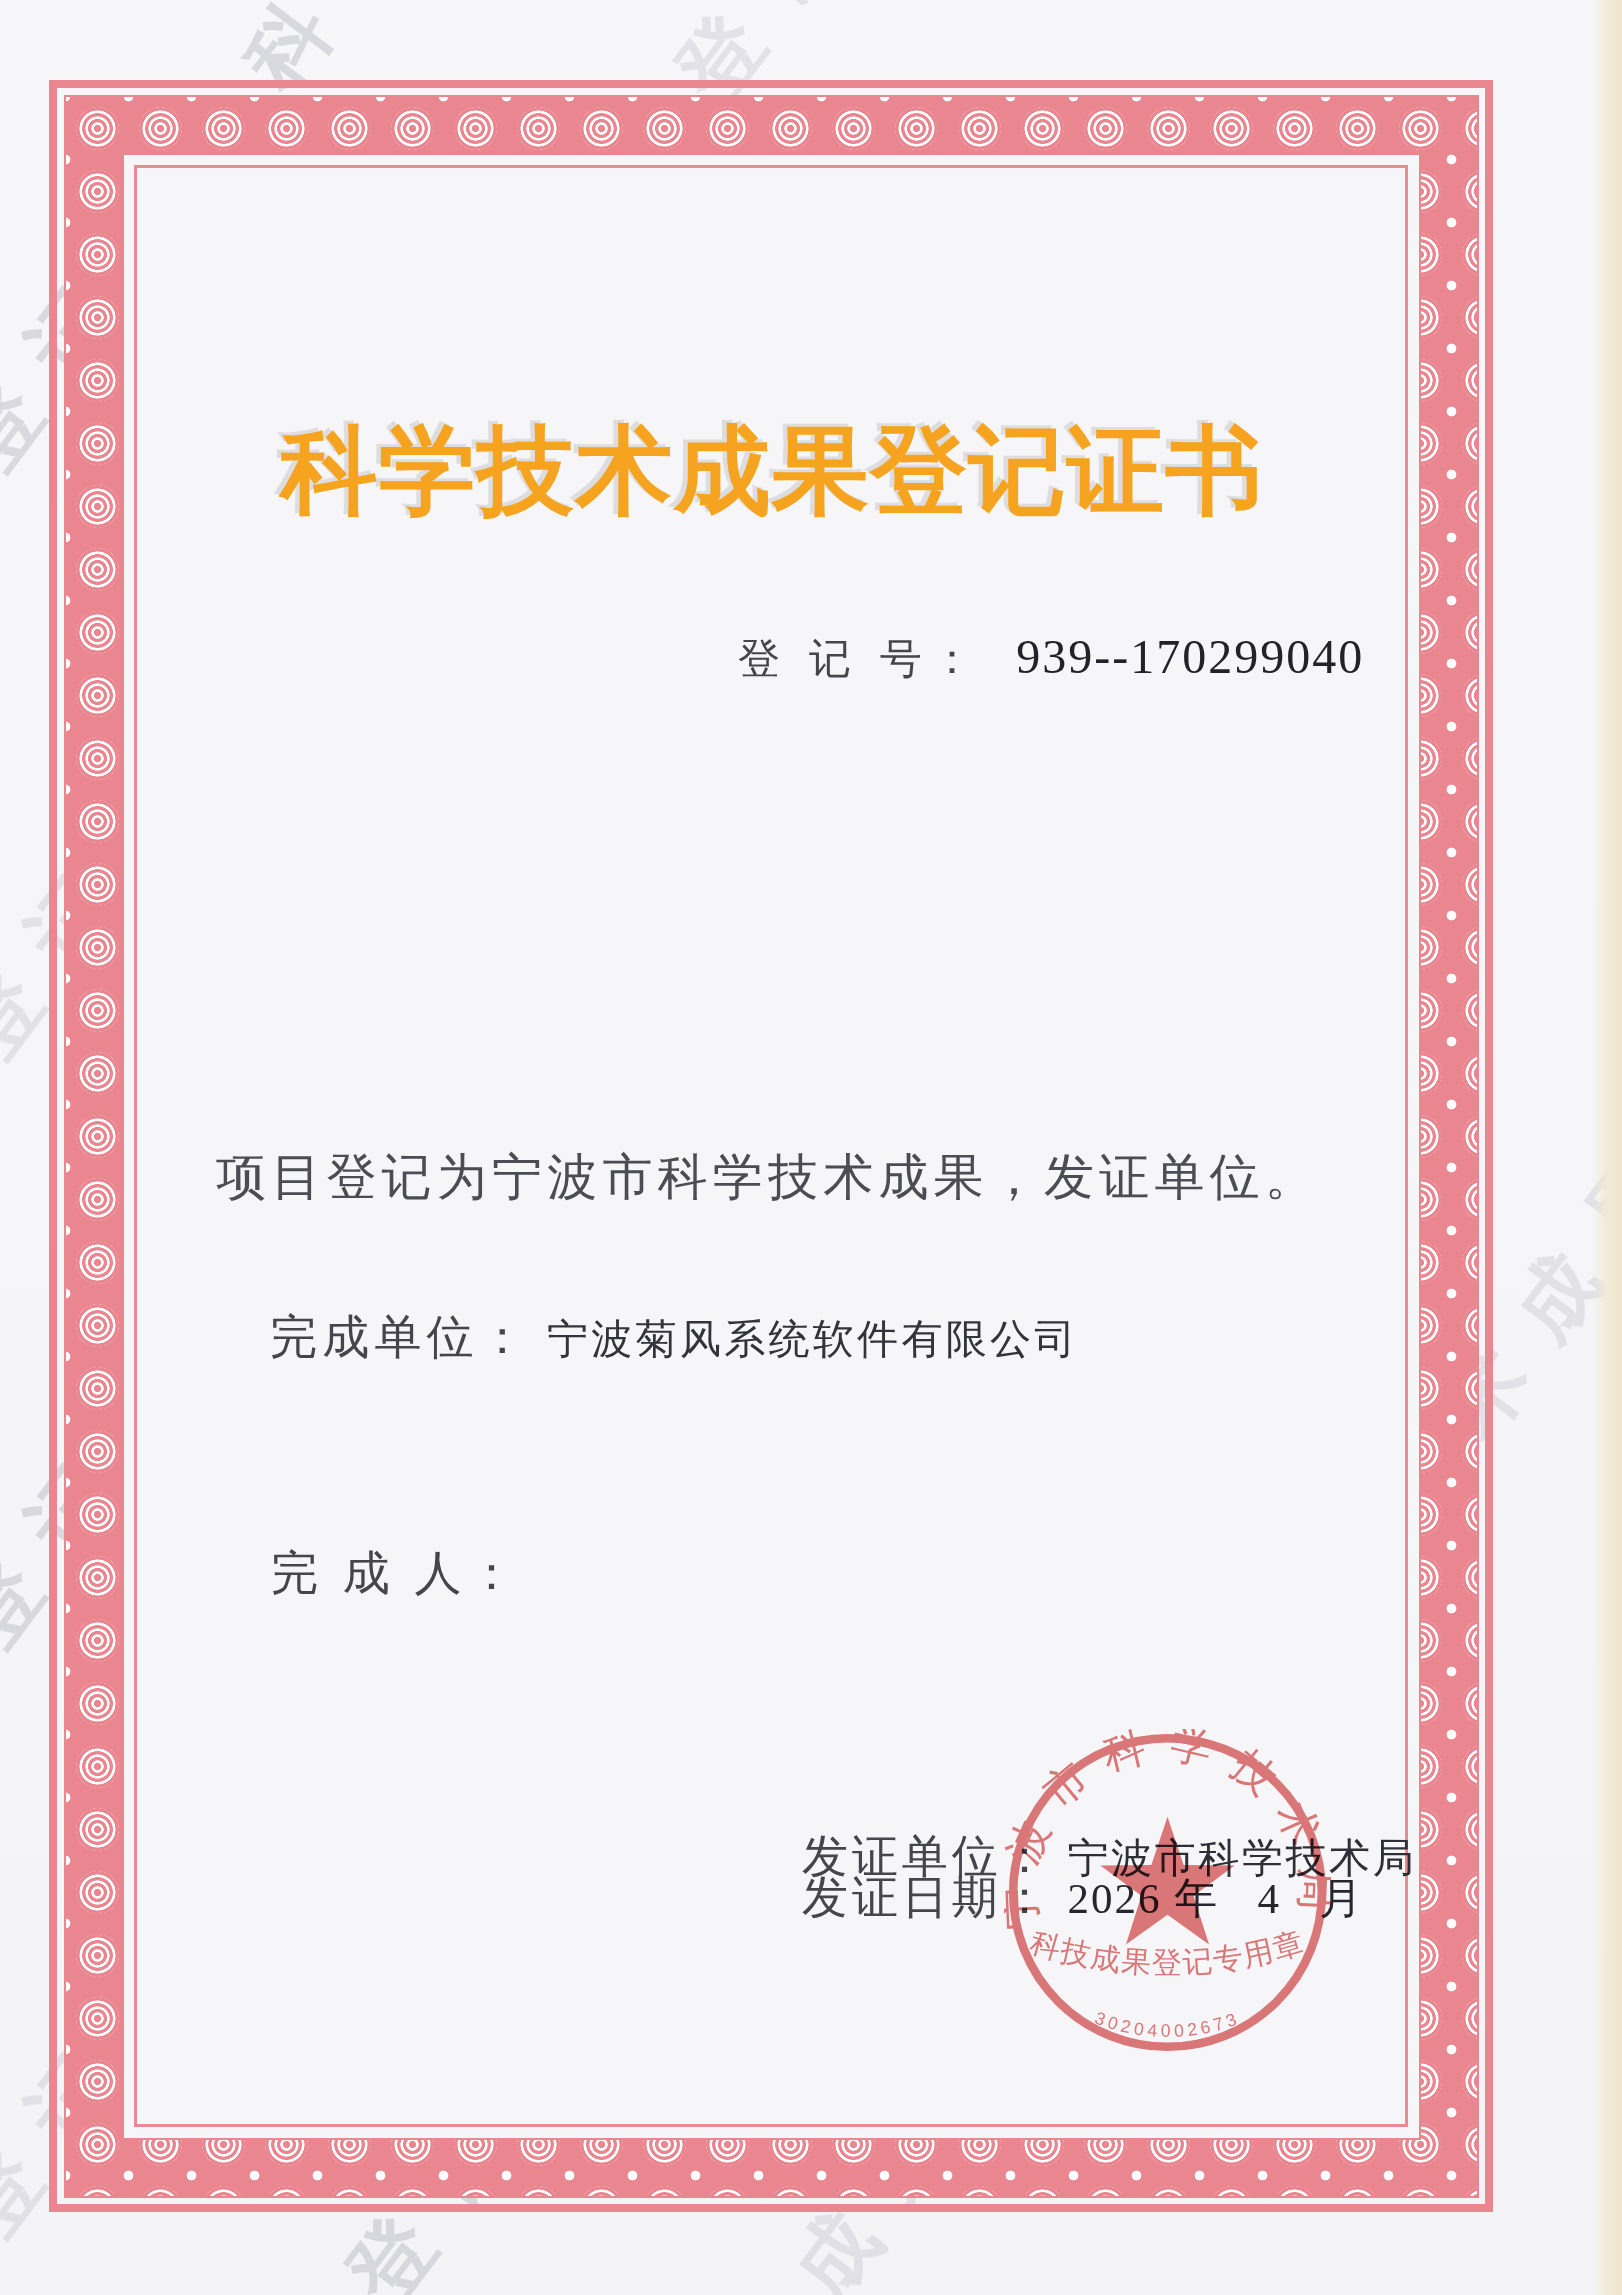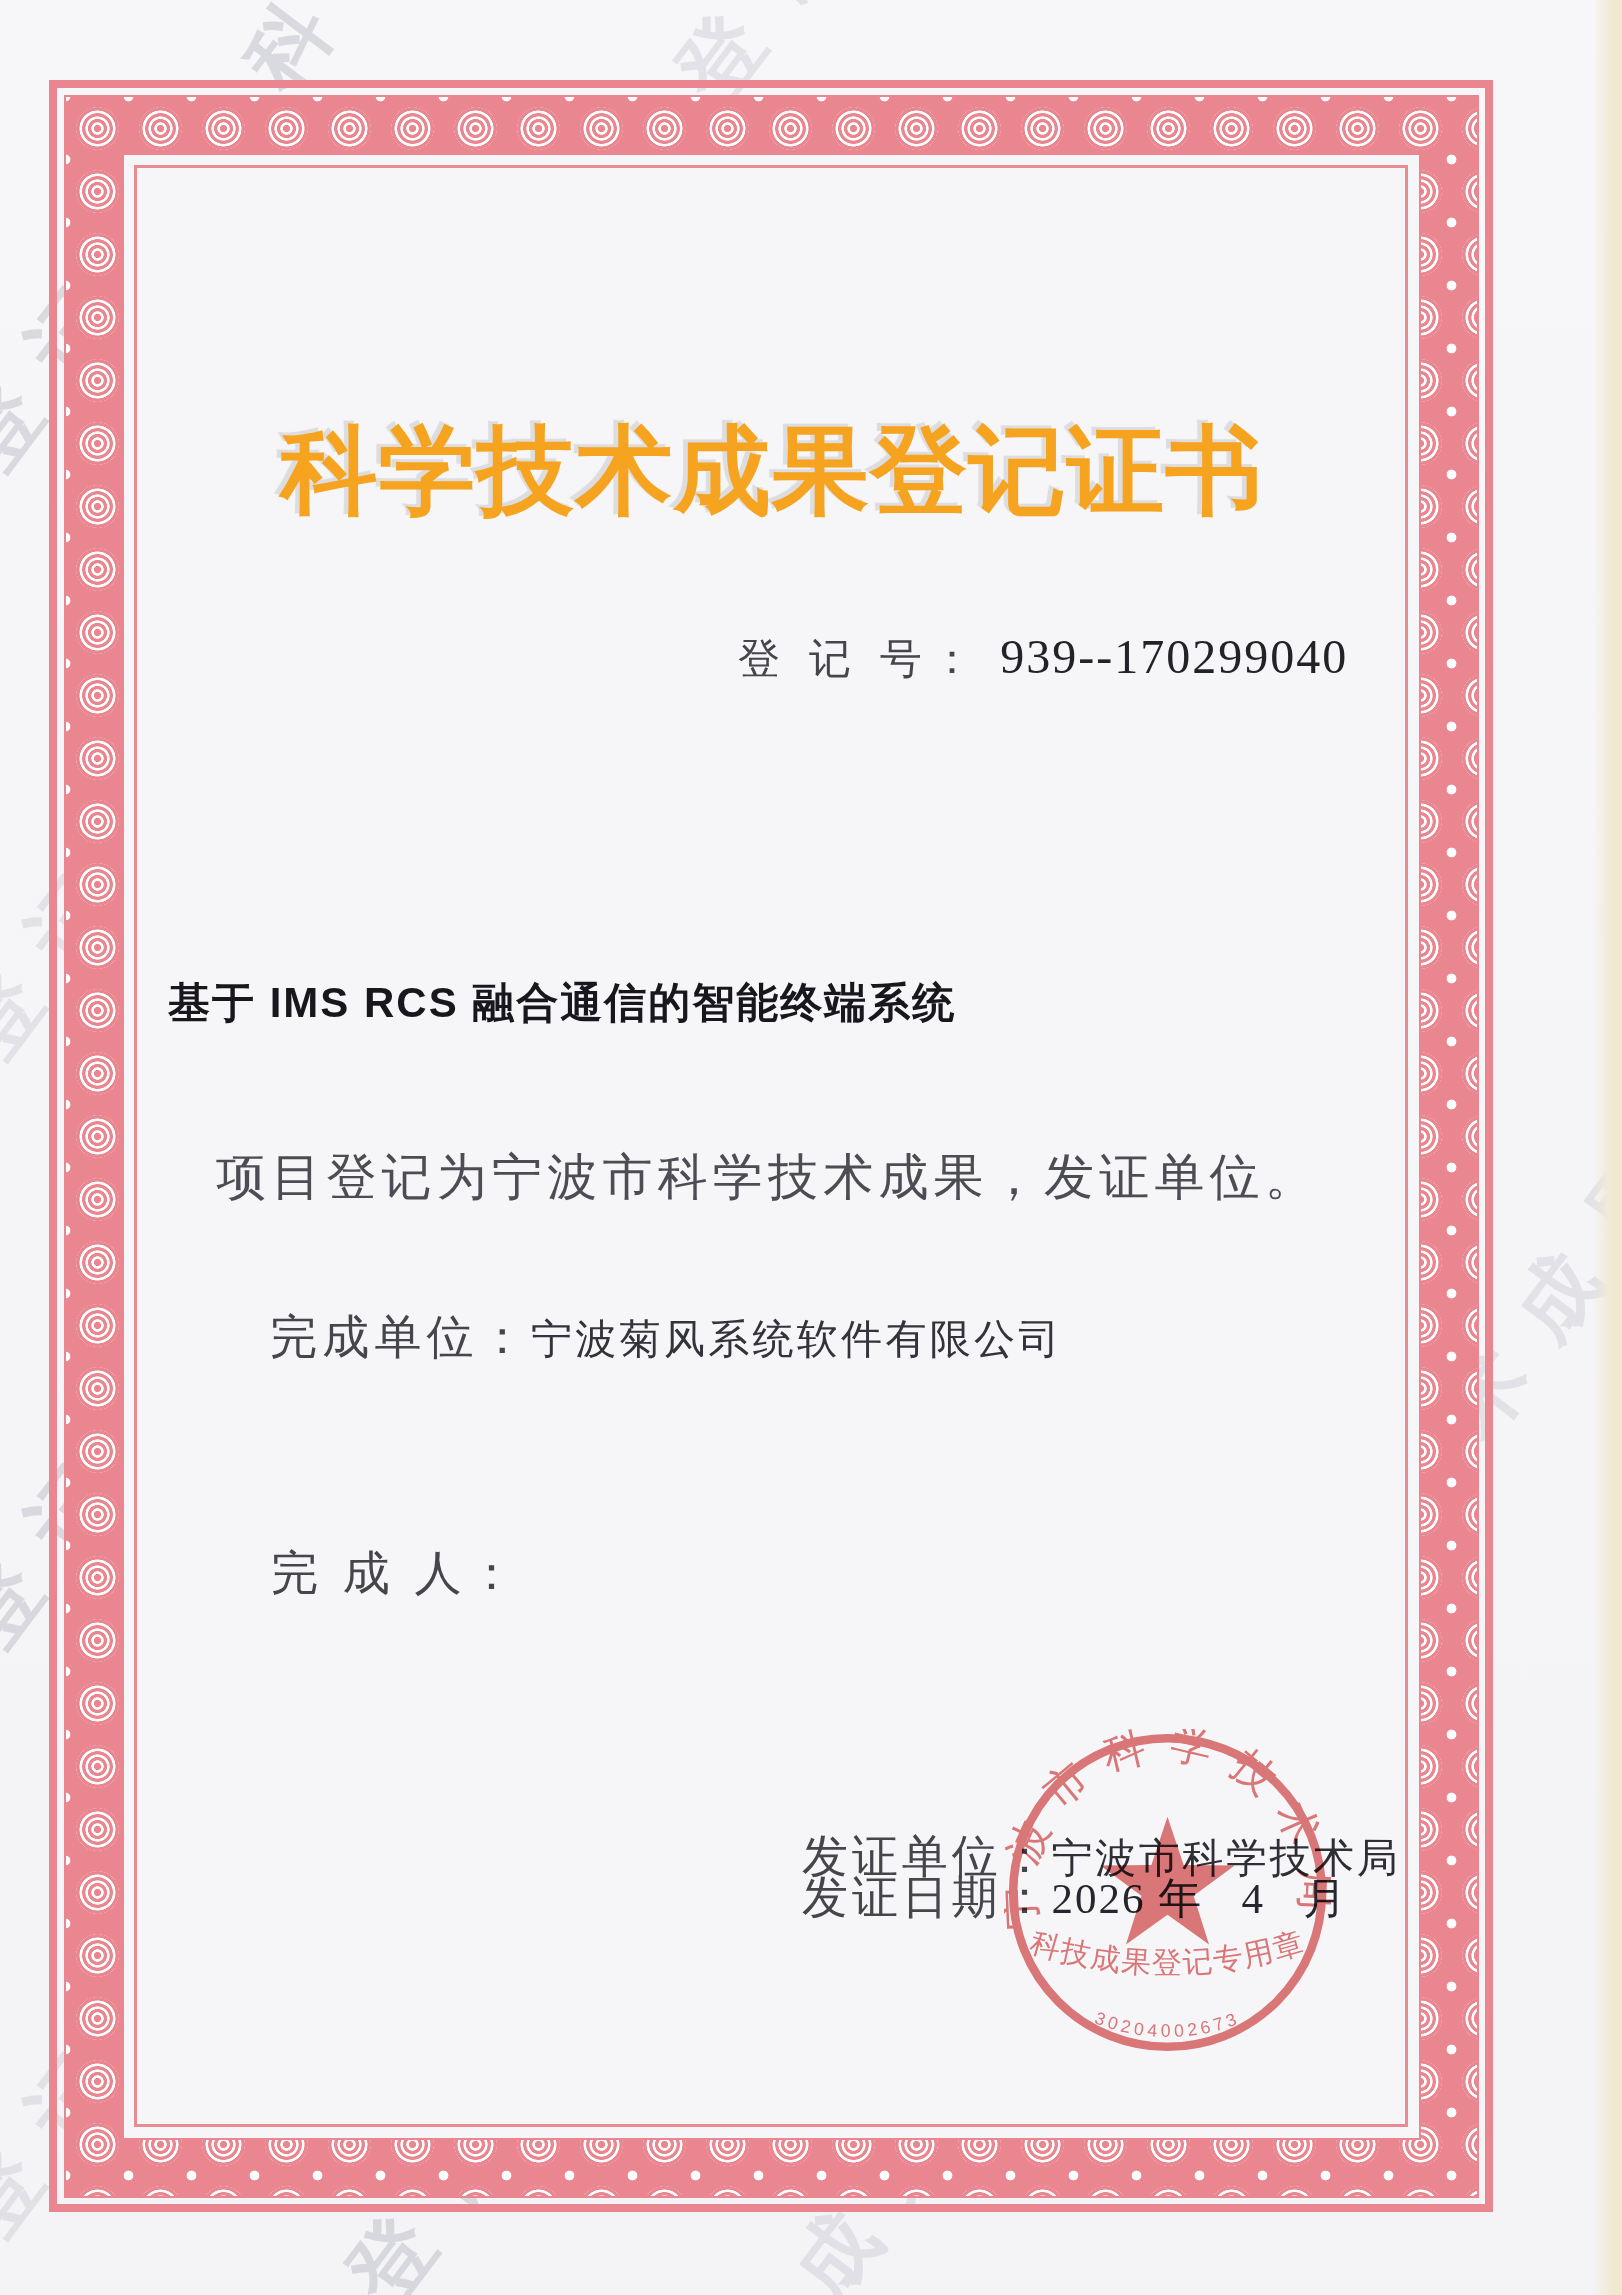--- a/index.html
+++ b/index.html
@@ -48,21 +48,21 @@
     position:absolute;inset:56px;
     background:#f6f6f8;
     border:2px solid #e9868f;box-sizing:border-box;
   }
   .frame-inner-line{
     position:absolute;inset:10.5px;
     border:3.3px solid #ea8a91;box-sizing:border-box;
   }
   
   .content{position:absolute;inset:0;z-index:3;}
-  .row{position:absolute;display:flex;align-items:baseline;white-space:pre;}
+  .row{position:absolute;display:flex;align-items:baseline;white-space:pre;gap:16px;}
   .cert-title{
     position:absolute;left:52px;top:407px;width:1440px;
     text-align:center;
     font-family:"Liberation Sans", sans-serif;
     font-size:97px;font-weight:800;letter-spacing:1.3px;
     color:#f6a41f;
     text-shadow:-4.6px -3.3px 0.7px rgba(130,130,142,0.22);
     white-space:pre;
   }
   .label{
@@ -128,21 +128,20 @@
 
   <div class="content">
 
     <div class="cert-title">科学技术成果登记证书</div>
 
     <div class="row reg-row">
       <span class="label">登 记 号：</span>
       <span class="reg-value">939--170299040</span>
     </div>
 
-    <div class="project-name">基于 IMS RCS 融合通信的智能终端系统</div>
 
     <div class="statement">项目登记为宁波市科学技术成果，发证单位。</div>
 
     <div class="row unit-row">
       <span class="label">完成单位：</span>
       <span class="unit-value">宁波菊风系统软件有限公司</span>
     </div>
 
     <div class="row persons-row">
       <span class="label">完 成 人：</span>

